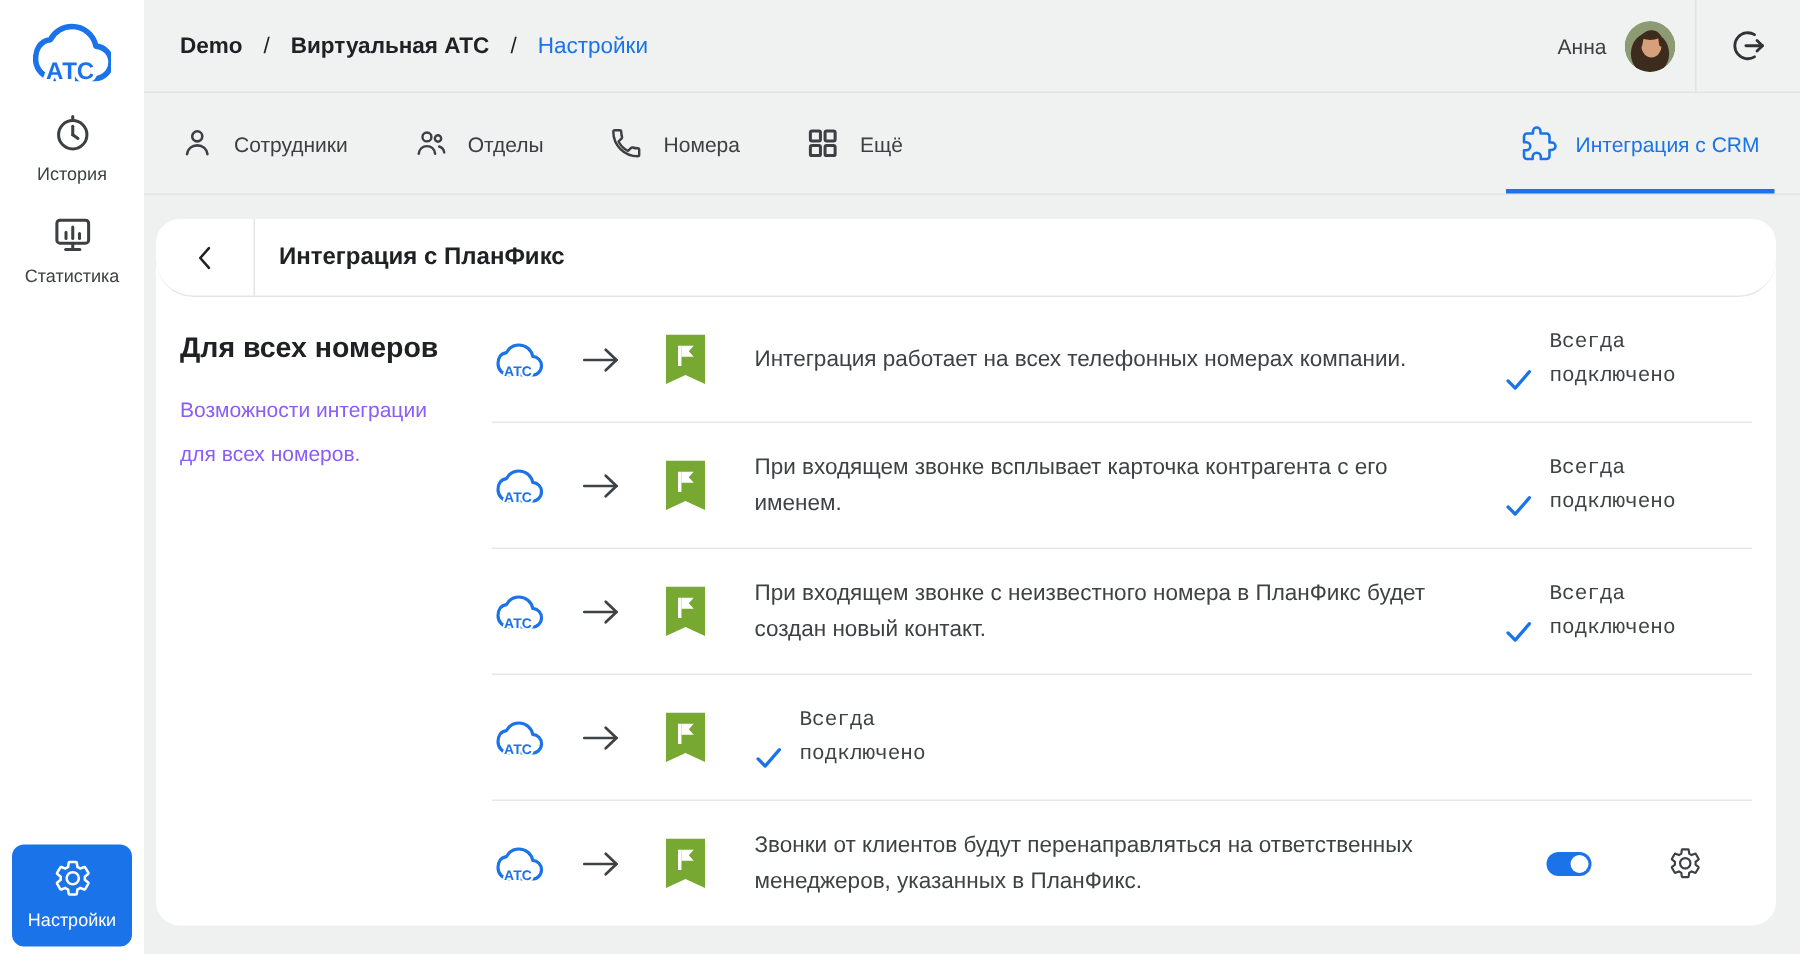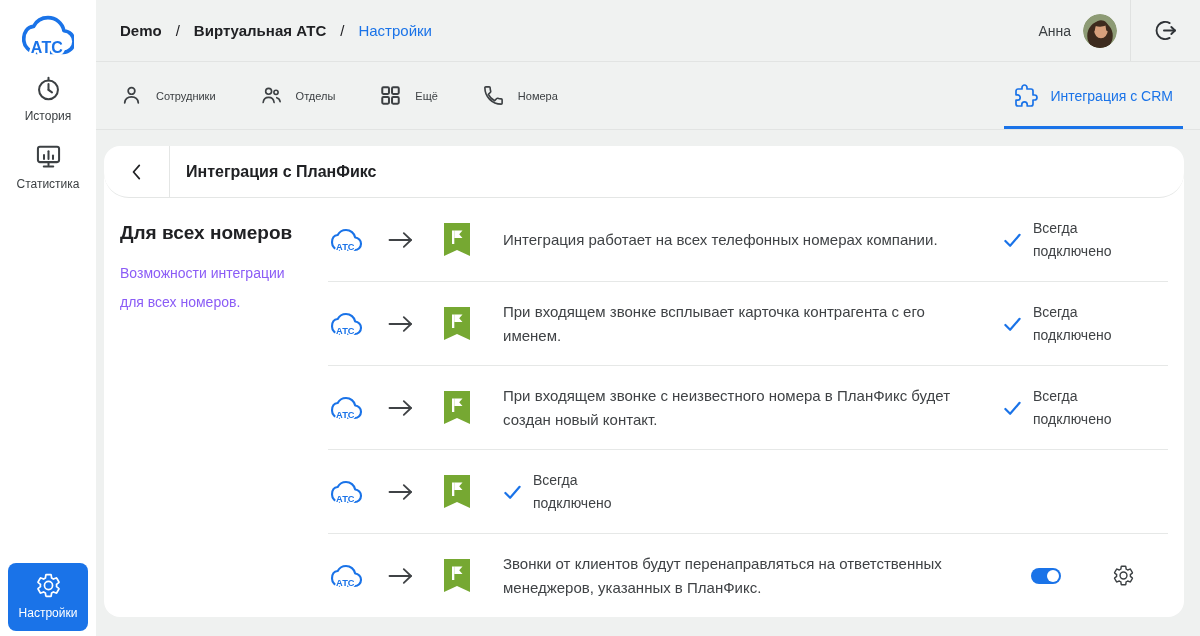--- a/index.html
+++ b/index.html
@@ -26,21 +26,21 @@
   .crumb-sep { color: #202124; font-weight: 400; }
   .crumb.active { color: #1a73e8; font-weight: 500; }
   .topbar-right { margin-left: auto; display: flex; align-items: center; height: 100%; }
   .user { display: flex; align-items: center; gap: 12px; font-size: 14px; color: #3c4043; padding-right: 13px; cursor: pointer; }
   .avatar { width: 34px; height: 34px; border-radius: 50%; overflow: hidden; flex-shrink: 0; }
   .topbar-divider { width: 1px; height: 100%; background: #e0e2e1; }
   .logout { width: 69px; height: 100%; display: flex; align-items: center; justify-content: center; cursor: pointer; }
   .logout svg { width: 25px; height: 25px; }
 
   .tabbar { height: 68px; background: #f0f2f1; border-bottom: 1px solid #e2e4e3; display: flex; align-items: stretch; padding: 0 17px 0 24px; flex-shrink: 0; }
-  .tab { display: flex; align-items: center; gap: 13px; font-size: 11px; color: #3c4043; margin-right: 44px; cursor: pointer; }
+  .tab { display: flex; align-items: center; gap: 13px; font-size: 14px; color: #3c4043; margin-right: 44px; cursor: pointer; }
   .tab svg { width: 23px; height: 23px; }
   .tab-crm { margin-left: auto; display: flex; align-items: center; gap: 12px; font-size: 14px; color: #1a73e8; border-bottom: 3px solid #1a73e8; padding: 3px 10px 0 10px; cursor: pointer; }
   .tab-crm svg { width: 24px; height: 24px; }
 
   
   .content { flex: 1; min-height: 0; padding: 16px 16px 19px 8px; background: #eff1f0; }
   .card { background: #fff; border-radius: 16px; height: 100%; display: flex; flex-direction: column; overflow: hidden; }
   .card-header { height: 52px; flex-shrink: 0; display: flex; align-items: stretch; border-bottom: 1px solid #e4e6e5; border-radius: 25px; }
   .back-btn { width: 66px; display: flex; align-items: center; justify-content: center; border-right: 1px solid #e4e6e5; cursor: pointer; }
   .card-title { display: flex; align-items: center; padding-left: 16px; font-size: 16px; font-weight: 700; color: #202124; }
@@ -51,21 +51,21 @@
   .left-col p { font-size: 14px; color: #8b5cf6; line-height: 29px; }
 
   .rows-col { flex: 1; min-width: 0; display: flex; flex-direction: column; margin-right: 16px; }
   .int-row { flex: 1; display: flex; align-items: center; }
   .int-row + .int-row { border-top: 1px solid #e6e8e7; }
   .row-icons { width: 175px; flex-shrink: 0; display: flex; align-items: center; }
   .atc-ic { width: 36px; height: 30px; }
   .arrow-ic { width: 26px; height: 20px; margin-left: 24px; }
   .pf-ic { width: 26px; height: 33px; margin-left: 30px; }
   .row-text { flex: 1; font-size: 15px; line-height: 24px; color: #3f4245; padding-right: 20px; max-width: 500px; }
-  .row-status { width: 132px; flex-shrink: 0; display: flex; align-items: center; gap: 11px; font-size: 14px; line-height: 23px; color: #3f4245; }
+  .row-status { width: 132px; flex-shrink: 0; display: flex; align-items: flex-end; gap: 11px; font-size: 14px; line-height: 23px; color: #3f4245; font-family: Liberation Mono, monospace; }
   .row-status svg { width: 19px; height: 19px; flex-shrink: 0; margin-top: 2px; }
   .status-text { width: 92px; }
   .row-controls { width: 132px; flex-shrink: 0; display: flex; align-items: center; }
   .toggle { width: 30px; height: 16px; border-radius: 9px; background: #1a73e8; position: relative; margin-left: 28px; cursor: pointer; flex-shrink: 0; }
   .toggle::after { content: ""; position: absolute; width: 12px; height: 12px; border-radius: 50%; background: #fff; top: 2px; right: 2px; }
   .gear-btn { margin-left: auto; width: 23px; height: 23px; cursor: pointer; }
   .gear-btn svg { width: 23px; height: 23px; }
 
   svg { display: block; }
 </style>
@@ -171,34 +171,34 @@
         <svg viewBox="0 0 24 24" fill="none" stroke="#3c4043" stroke-width="1.7" stroke-linecap="round">
           <circle cx="9" cy="7.6" r="3.1"></circle>
           <circle cx="16.7" cy="8.7" r="2.2"></circle>
           <path d="M3.3 19.3c.4-3.3 2.8-5.3 5.7-5.3s5.3 2 5.7 5.3"></path>
           <path d="M17.5 14.3c1.9.5 3.2 2 3.5 4.1"></path>
         </svg>
         <span>Отделы</span>
       </div>
 
       <div class="tab">
+        <svg viewBox="0 0 24 24" fill="none" stroke="#3c4043" stroke-width="1.7" stroke-linejoin="round">
+          <path d="M6.62 10.79c1.44 2.83 3.76 5.14 6.59 6.59l2.2-2.2c.27-.27.67-.36 1.02-.24 1.12.37 2.33.57 3.57.57.55 0 1 .45 1 1V20c0 .55-.45 1-1 1-9.39 0-17-7.61-17-17 0-.55.45-1 1-1h3.5c.55 0 1 .45 1 1 0 1.25.2 2.45.57 3.57.11.35.03.74-.25 1.02l-2.2 2.2z"></path>
+        </svg>
+        <span>Номера</span>
+      </div>
+
+      <div class="tab">
         <svg viewBox="0 0 24 24" fill="none" stroke="#3c4043" stroke-width="2.1">
           <rect x="3.4" y="3.4" width="7" height="7" rx="1.2"></rect>
           <rect x="13.6" y="3.4" width="7" height="7" rx="1.2"></rect>
           <rect x="3.4" y="13.6" width="7" height="7" rx="1.2"></rect>
           <rect x="13.6" y="13.6" width="7" height="7" rx="1.2"></rect>
         </svg>
         <span>Ещё</span>
-      </div>
-
-      <div class="tab">
-        <svg viewBox="0 0 24 24" fill="none" stroke="#3c4043" stroke-width="1.7" stroke-linejoin="round">
-          <path d="M6.62 10.79c1.44 2.83 3.76 5.14 6.59 6.59l2.2-2.2c.27-.27.67-.36 1.02-.24 1.12.37 2.33.57 3.57.57.55 0 1 .45 1 1V20c0 .55-.45 1-1 1-9.39 0-17-7.61-17-17 0-.55.45-1 1-1h3.5c.55 0 1 .45 1 1 0 1.25.2 2.45.57 3.57.11.35.03.74-.25 1.02l-2.2 2.2z"></path>
-        </svg>
-        <span>Номера</span>
       </div>
 
       <div class="tab-crm">
         <svg viewBox="0 0 24 24" fill="none" stroke="#1a73e8" stroke-width="1.7" stroke-linejoin="round">
           <path d="M20.5 11H19V7c0-1.1-.9-2-2-2h-4V3.5C13 2.12 11.88 1 10.5 1S8 2.12 8 3.5V5H4c-1.1 0-1.99.9-1.99 2v3.8H3.5c1.49 0 2.7 1.21 2.7 2.7s-1.21 2.7-2.7 2.7H2V20c0 1.1.9 2 2 2h3.8v-1.5c0-1.49 1.21-2.7 2.7-2.7 1.49 0 2.7 1.21 2.7 2.7V22H17c1.1 0 2-.9 2-2v-4h1.5c1.38 0 2.5-1.12 2.5-2.5S21.88 11 20.5 11z"></path>
         </svg>
         <span>Интеграция с CRM</span>
       </div>
     </div>
 

